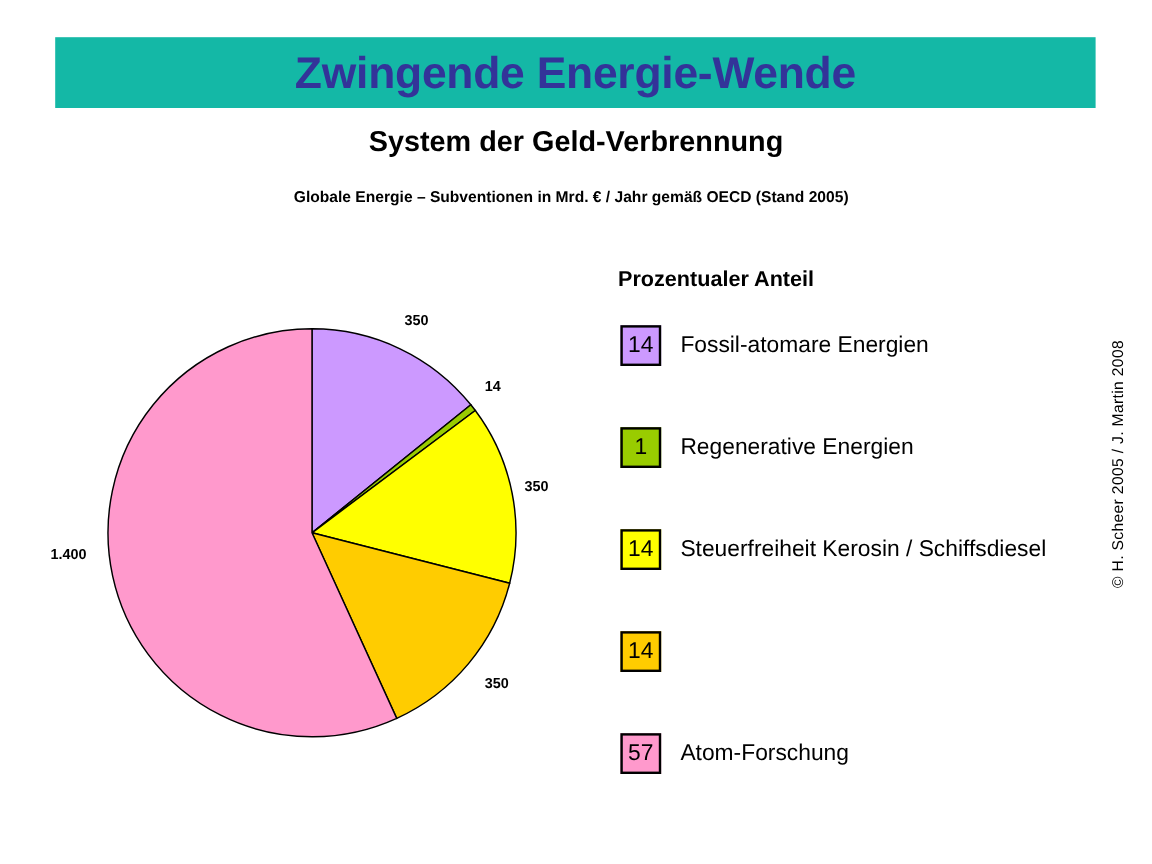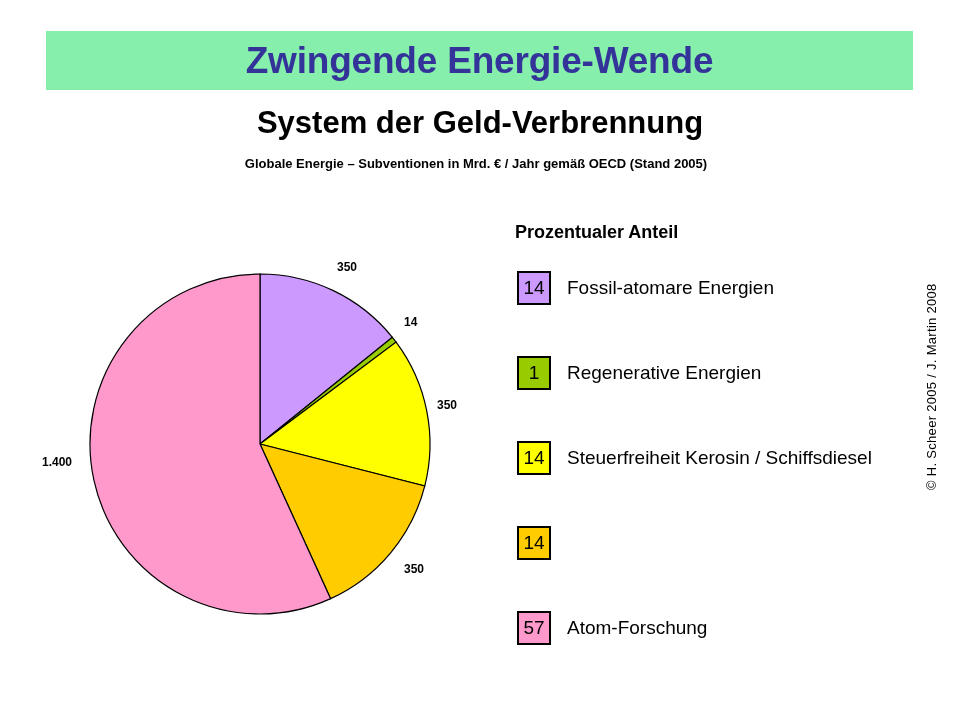--- a/index.html
+++ b/index.html
@@ -12,21 +12,21 @@
     overflow: hidden;
     font-family: "Liberation Sans", sans-serif;
     -webkit-font-smoothing: none;
   }
 
   
   #title-banner {
     position: absolute;
     left: 46px; top: 31px;
     width: 867px; height: 59px;
-    background: #86efac;
+    background: #14b8a6;
   }
   #title-text {
     position: absolute;
     left: 0; top: 0;
     width: 867px; height: 59px;
     line-height: 59px;
     text-align: center;
     color: #333399;
     font-size: 37px;
     font-weight: bold;
@@ -34,21 +34,21 @@
     white-space: nowrap;
   }
 
   
   #subtitle {
     position: absolute;
     left: 0; top: 105px;
     width: 960px;
     text-align: center;
     color: #000000;
-    font-size: 31px;
+    font-size: 24px;
     font-weight: bold;
     white-space: nowrap;
   }
   #subtitle2 {
     position: absolute;
     left: 0; top: 156px;
     width: 952px;
     text-align: center;
     color: #000000;
     font-size: 13px;

